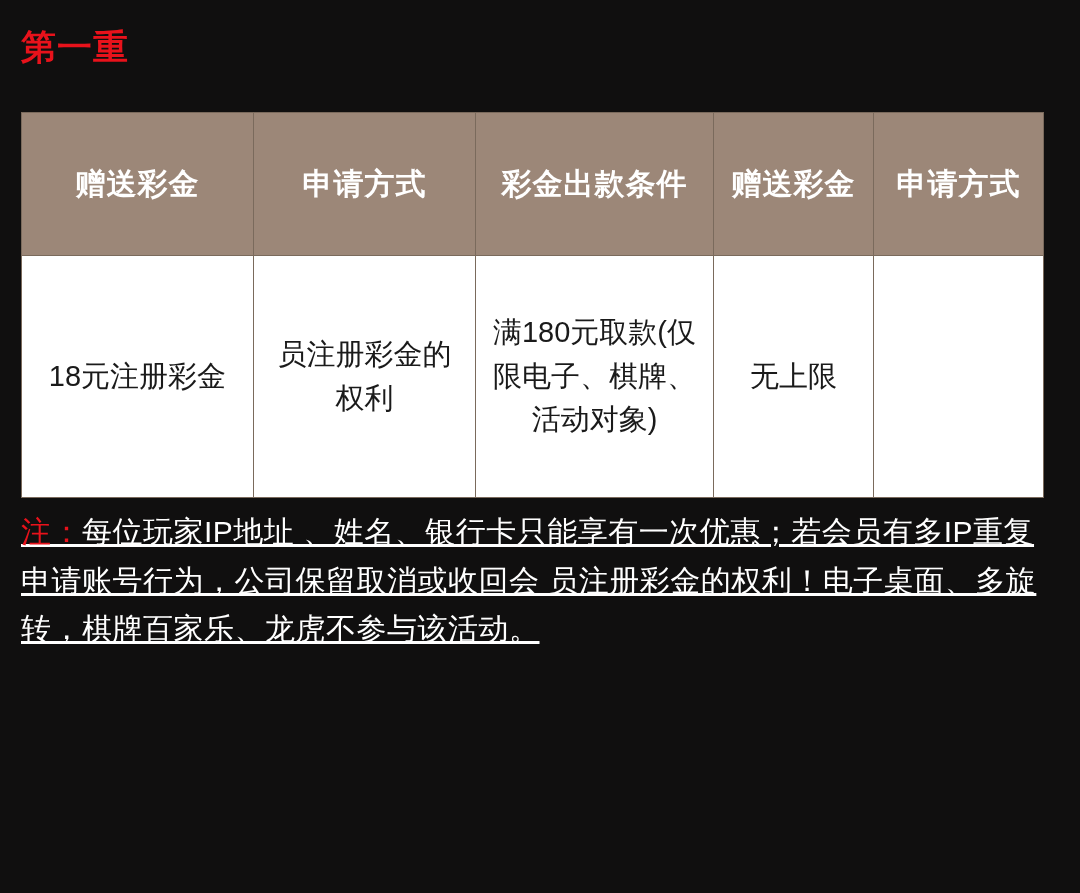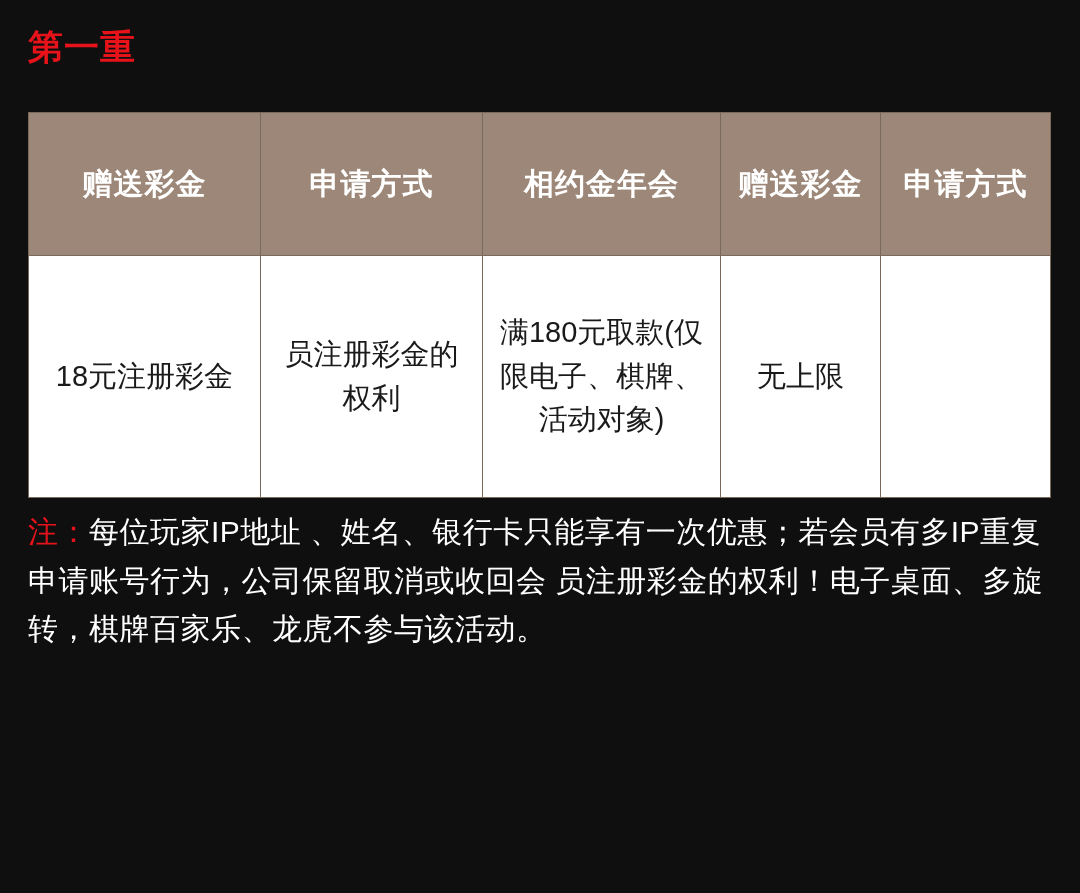--- a/index.html
+++ b/index.html
@@ -11,21 +11,21 @@
     width: 1080px;
     height: 893px;
     overflow: hidden;
     font-family: "Liberation Sans", sans-serif;
     color: #ffffff;
   }
   .page {
     width: 1080px;
     height: 893px;
     box-sizing: border-box;
-    padding: 22px 28px 0 28px;
+    padding: 22px 28px 0 21px;
     position: relative;
   }
   .heading {
     color: #e8121b;
     font-size: 35px;
     font-weight: bold;
     letter-spacing: 1px;
     line-height: 1.2;
     margin: 4px 0 10px 0;
   }
@@ -69,20 +69,21 @@
   td.left-align {
     text-align: left;
   }
   .note {
     font-size: 30px;
     line-height: 1.62;
     margin-top: 10px;
     color: #ffffff;
     letter-spacing: 0.5px;
     max-width: 1030px;
+    text-decoration: underline;
   }
   .note .note-label {
     color: #e8121b;
     font-weight: normal;
   }
   .col-1 { width: 232px; }
   .col-2 { width: 222px; }
   .col-3 { width: 238px; }
   .col-4 { width: 160px; }
   .col-5 { width: 170px; }
@@ -100,21 +101,21 @@
       <col class="col-1">
       <col class="col-2">
       <col class="col-3">
       <col class="col-4">
       <col class="col-5">
     </colgroup>
     <thead>
       <tr>
         <th>赠送彩金</th>
         <th>申请方式</th>
-        <th>相约金年会</th>
+        <th>彩金出款条件</th>
         <th>赠送彩金</th>
         <th>申请方式</th>
       </tr>
     </thead>
     <tbody>
       <tr>
         <td class="left-align">18元注册彩金</td>
         <td>员注册彩金的权利</td>
         <td class="left-align">满180元取款(仅限电子、棋牌、活动对象)</td>
         <td>无上限</td>

